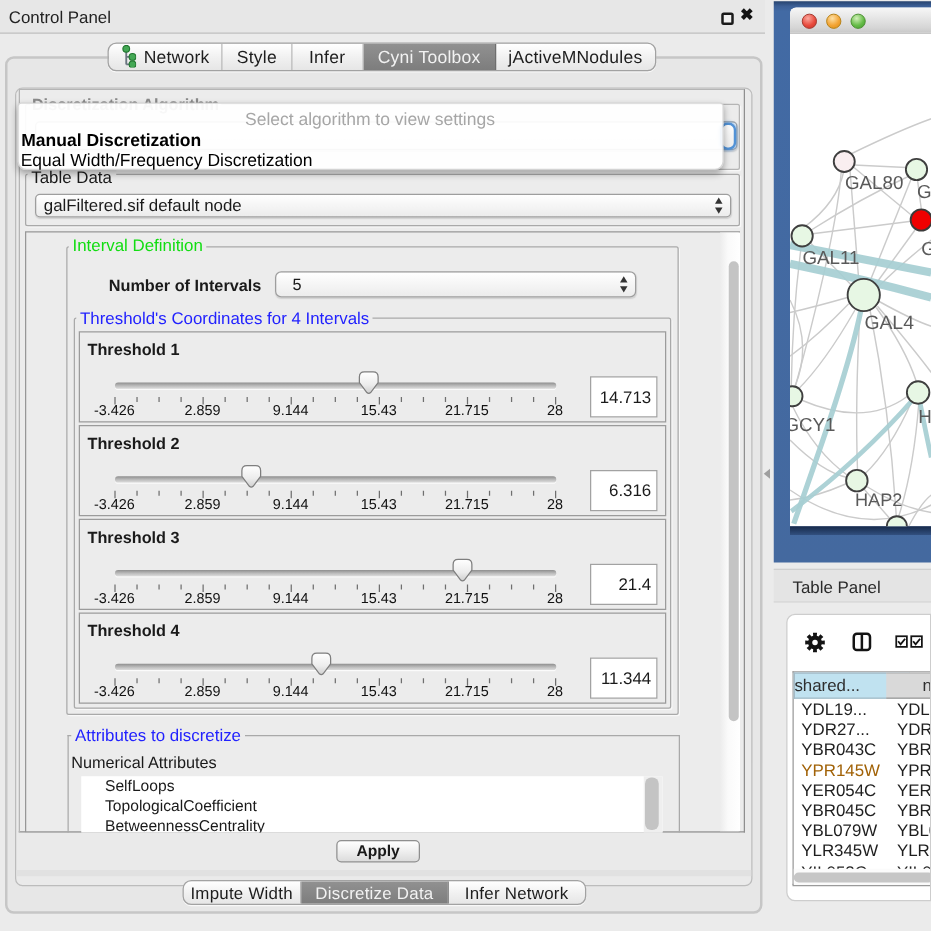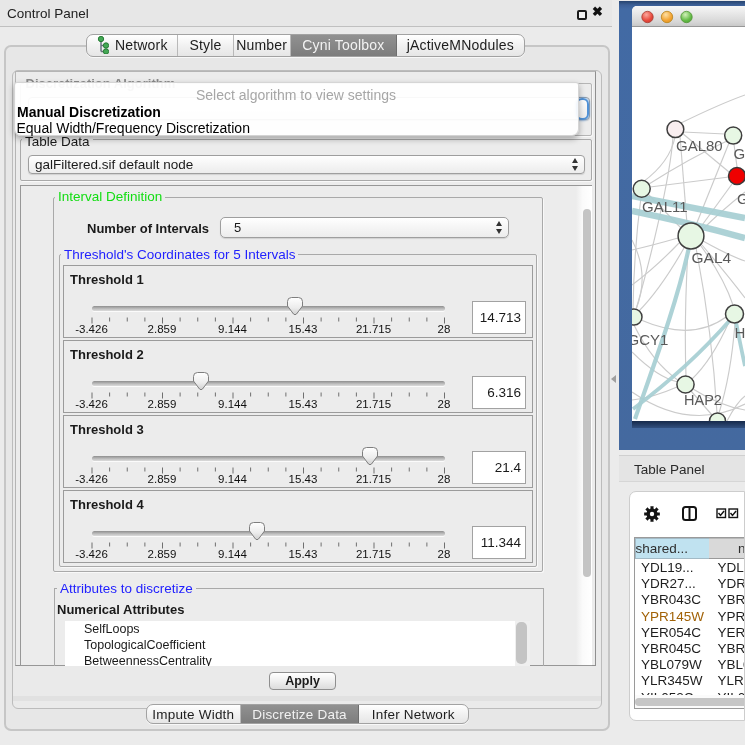--- a/index.html
+++ b/index.html
@@ -54,21 +54,21 @@
 <div class="abs seg" id="tabsTop">
   <div class="it" style="width:92px"><svg width="13" height="18" viewBox="0 0 13 18" style="margin-right:6px">
         <line x1="5" y1="3" x2="5" y2="15.5" stroke="#6b7580" stroke-width="1.5"></line>
         <line x1="5" y1="9.5" x2="10" y2="9.5" stroke="#6b7580" stroke-width="1.3"></line>
         <line x1="5" y1="15.5" x2="10" y2="15.5" stroke="#6b7580" stroke-width="1.3"></line>
         <circle cx="5" cy="3" r="2.7" fill="#44a855" stroke="#20762f" stroke-width=".9"></circle>
         <circle cx="10" cy="9.5" r="2.7" fill="#44a855" stroke="#20762f" stroke-width=".9"></circle>
         <circle cx="10" cy="15.5" r="2.7" fill="#44a855" stroke="#20762f" stroke-width=".9"></circle>
       </svg>Network</div>
   <div class="it" style="width:56px">Style</div>
-  <div class="it" style="width:57px">Number</div>
+  <div class="it" style="width:57px">Infer</div>
   <div class="it sel" style="width:107px">Cyni Toolbox</div>
   <div class="it" style="width:127px">jActiveMNodules</div>
 </div>
 
 <div class="abs grp" style="left:19.5px;top:83px;width:572.5px;height:53px;border-color:#b5b5b5"></div>
 <div class="abs" style="left:23.5px;top:76px;font-weight:bold;color:#8a8a8a;background:#ececec;padding:0 2px">Discretization Algorithm</div>
 <div class="abs combo" style="left:27.5px;top:97px;width:562px;height:23px"></div>
 <div class="abs" style="left:576px;top:97.5px;width:13px;height:22px;border:2.5px solid #5292d6;border-radius:6px;box-shadow:0 0 2px 1px rgba(90,150,215,.55)"></div>
 
 <div class="abs grp" style="left:19.5px;top:139px;width:572.5px;height:42px"></div>
@@ -91,21 +91,21 @@
 <div class="abs grp" style="left:53px;top:196.5px;width:490px;height:375px"></div>
 <div class="abs gtitle" style="left:55px;top:190px;color:#12dd12">Interval Definition</div>
 <div class="abs" style="left:87px;top:221px;font-weight:bold">Number of Intervals</div>
 <div class="abs combo" style="left:220px;top:217px;width:289px;height:20.5px;border-radius:5px">
     <span class="tx" style="padding-left:13px">5</span>
   </div>
 <div class="abs arr aup" style="left:496px;top:221px"></div>
 <div class="abs arr adn" style="left:496px;top:229px"></div>
 
 <div class="abs grp" style="left:59px;top:253.5px;width:478px;height:313px"></div>
-<div class="abs gtitle" style="left:61px;top:248px;color:#2222fe">Threshold's Coordinates for 5 Intervals</div>
+<div class="abs gtitle" style="left:61px;top:248px;color:#2222fe">Threshold's Coordinates for 4 Intervals</div>
 <div class="abs thp" style="top:265px">
 <span class="tt">Threshold 1</span>
 <div class="track"></div>
 <svg class="abs" style="left:23px;top:51px" width="400" height="8" viewBox="0 0 400 8">
       <line x1="5.00" y1="0.5" x2="5.00" y2="6.5" stroke="#6f6f6f" stroke-width="1"></line>
       <line x1="22.62" y1="0.5" x2="22.62" y2="4.5" stroke="#6f6f6f" stroke-width="1"></line>
       <line x1="40.25" y1="0.5" x2="40.25" y2="4.5" stroke="#6f6f6f" stroke-width="1"></line>
       <line x1="57.88" y1="0.5" x2="57.88" y2="4.5" stroke="#6f6f6f" stroke-width="1"></line>
       <line x1="75.50" y1="0.5" x2="75.50" y2="6.5" stroke="#6f6f6f" stroke-width="1"></line>
       <line x1="93.12" y1="0.5" x2="93.12" y2="4.5" stroke="#6f6f6f" stroke-width="1"></line>
@@ -271,21 +271,21 @@
           <stop offset="1" stop-color="#cfcfcf"></stop>
         </linearGradient>
       </defs>
 <path d="M 2.5 6.5 Q 2.5 2.5 6.5 2.5 L 13.5 2.5 Q 17.5 2.5 17.5 6.5 L 17.5 11 L 11.5 19 Q 10 20.5 8.5 19 L 2.5 11 Z" fill="url(#tg3)" stroke="#7e7e7e" stroke-width="1"></path>
     </svg>
 <div class="vbox">11.344</div>
 </div>
 
 <div class="abs" style="left:53.5px;top:587.5px;width:490px;height:78.5px;border:1px solid #a9a9a9;border-bottom:none"></div>
 <div class="abs gtitle" style="left:57px;top:581.5px;color:#2222fe">Attributes to discretize</div>
-<div class="abs" style="left:57px;top:601.5px;font-weight:bold">Numerical Attributes</div>
+<div class="abs" style="left:57px;top:601.5px;font-weight:normal">Numerical Attributes</div>
 <div class="abs" id="numlist">
   <div>SelfLoops</div>
   <div>TopologicalCoefficient</div>
   <div>BetweennessCentrality</div>
 </div>
 <div class="abs" style="left:514.5px;top:620.5px;width:15px;height:45.5px;background:#efefef"></div>
 <div class="abs" style="left:516px;top:622px;width:11px;height:42px;background:#c4c4c4;border-radius:5px"></div>
 
 <div class="abs" style="left:269px;top:671.5px;width:67px;height:18px;border:1px solid #8f8f8f;border-radius:4px;background:linear-gradient(#ffffff,#efefef 50%,#dcdcdc);text-align:center;line-height:16px;font-weight:bold;font-size:12.5px">Apply</div>
 <div class="abs" style="left:13px;top:696px;width:588px;height:5px;background:#e1e1e1"></div>

